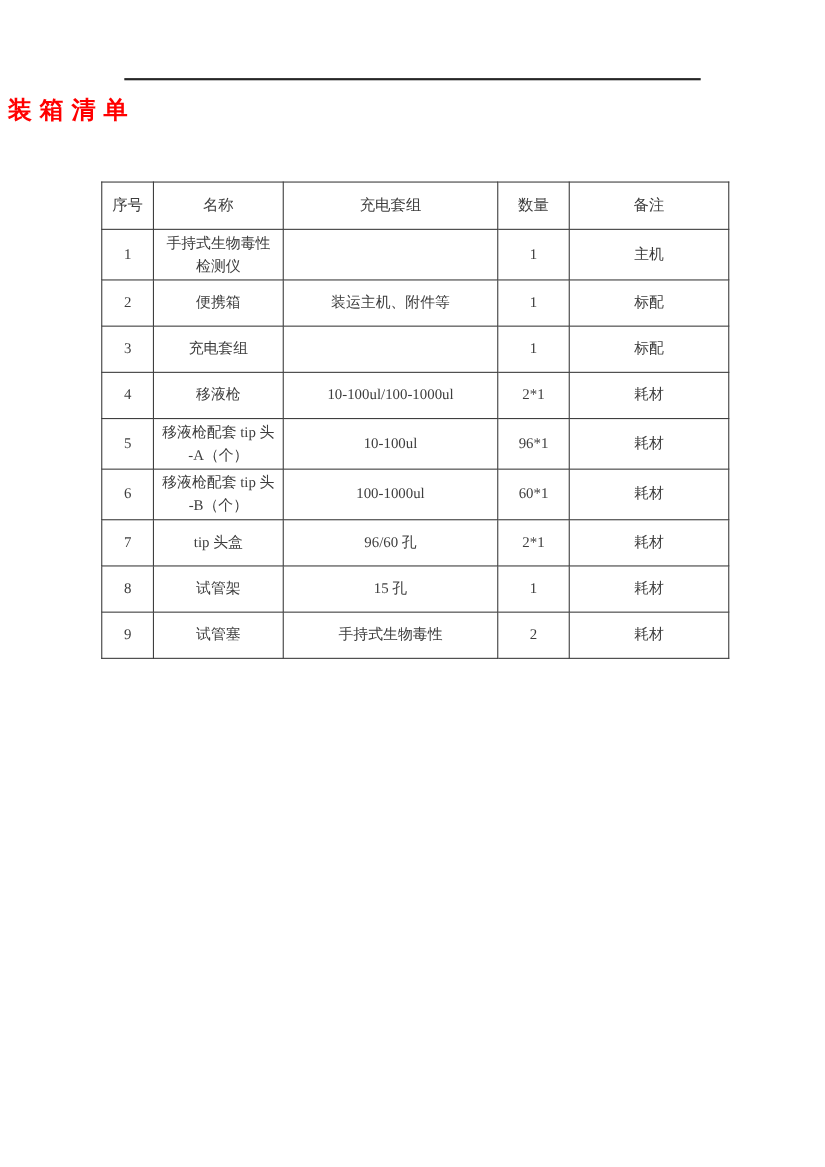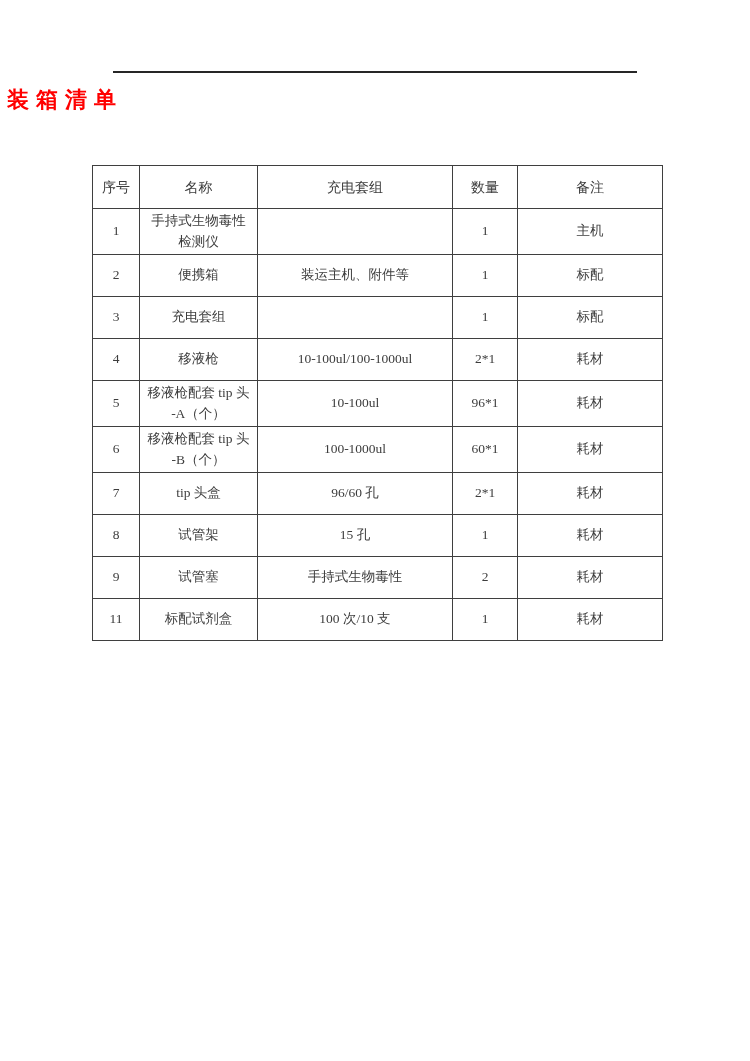--- a/index.html
+++ b/index.html
@@ -146,23 +146,16 @@
         <td>1</td>
         <td>耗材</td>
       </tr>
       <tr>
         <td>9</td>
         <td>试管塞</td>
         <td>手持式生物毒性</td>
         <td>2</td>
         <td>耗材</td>
       </tr>
-      <tr>
-        <td>11</td>
-        <td>标配试剂盒</td>
-        <td>100 次/10 支</td>
-        <td>1</td>
-        <td>耗材</td>
-      </tr>
     </tbody>
   </table>
 
 </div>
 
 </body></html>

